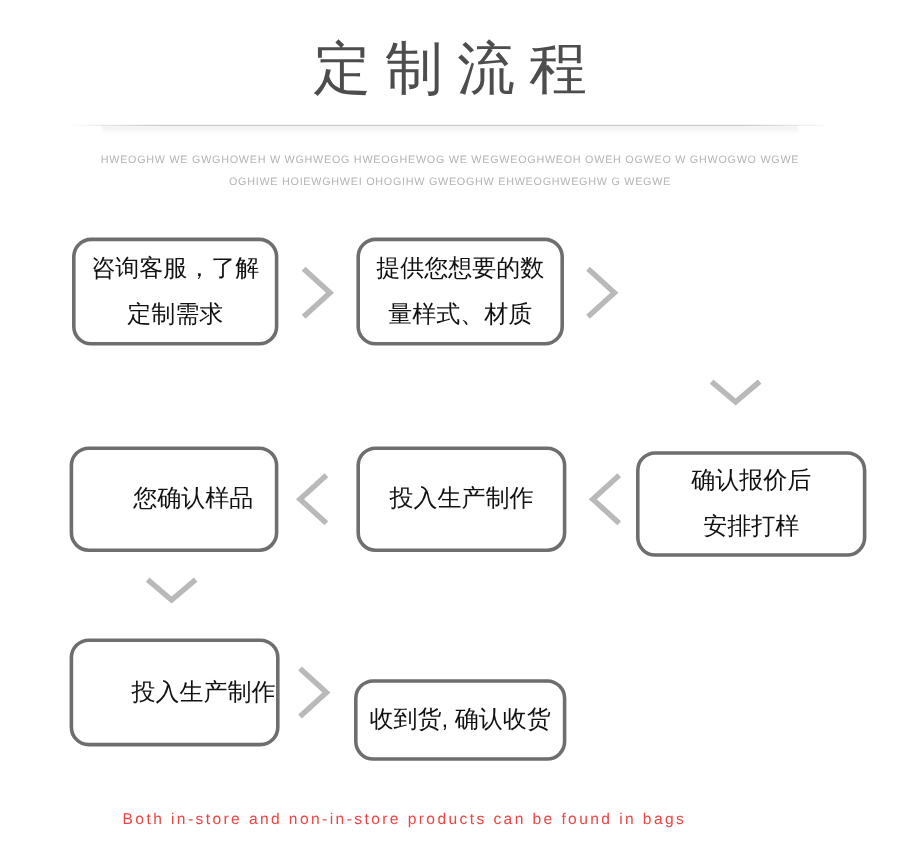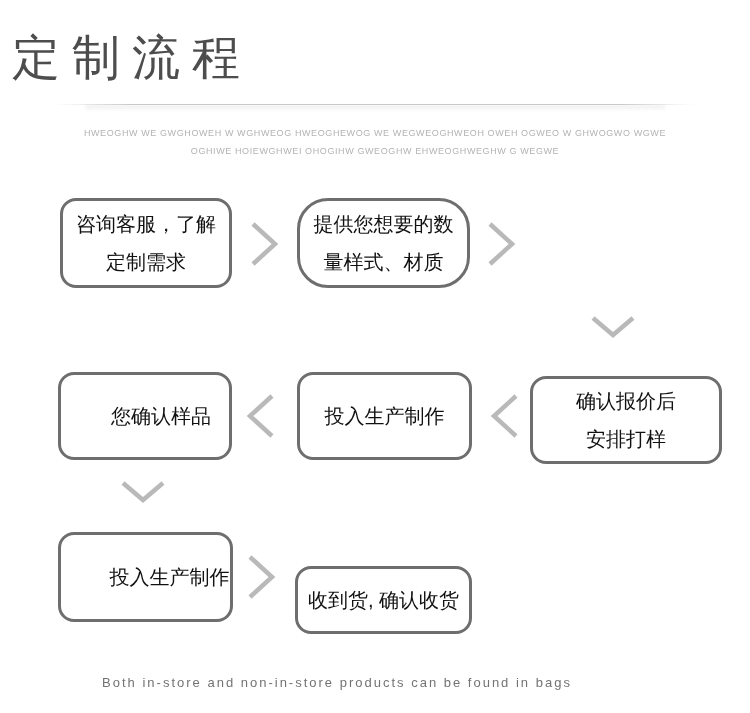--- a/index.html
+++ b/index.html
@@ -13,20 +13,21 @@
     width: 750px;
     height: 713px;
     background: #ffffff;
     overflow: hidden;
   }
   .title {
     position: absolute;
     top: 26px;
     left: 0;
     width: 750px;
+    text-align: center;
     font-size: 48px;
     font-weight: 500;
     letter-spacing: 12px;
     padding-left: 12px;
     box-sizing: border-box;
     color: #4d4d4d;
     line-height: 64px;
   }
   .divider {
     position: absolute;
@@ -71,21 +72,21 @@
     display: flex;
     align-items: center;
     justify-content: center;
     text-align: center;
     white-space: pre-line;
     font-size: 20px;
     line-height: 38px;
     color: #111111;
   }
   .b1 { left: 60px;  top: 198px; width: 172px; height: 90px; }
-  .b2 { left: 297px; top: 198px; width: 173px; height: 90px; border-radius: 31px; }
+  .b2 { left: 297px; top: 198px; width: 173px; height: 90px; }
   .b3 { left: 532px; top: 198px; width: 176px; height: 90px; }
   .b4 { left: 58px;  top: 372px; width: 174px; height: 88px; padding-left: 32px; }
   .b5 { left: 297px; top: 372px; width: 175px; height: 88px; }
   .b6 { left: 530px; top: 376px; width: 192px; height: 88px; }
   .b7 { left: 58px;  top: 532px; width: 175px; height: 90px; padding-left: 48px; }
   .b8 { left: 295px; top: 532px; width: 177px; height: 68px; margin-top: 34px; }
 
   .chev { position: absolute; }
   .c-r1a { left: 249px; top: 221px; }
   .c-r1b { left: 486px; top: 221px; }
@@ -96,21 +97,21 @@
   .c-r3  { left: 246px; top: 554px; }
 
   .footer {
     position: absolute;
     top: 675px;
     left: 0;
     width: 674px;
     text-align: center;
     font-size: 13px;
     letter-spacing: 2px;
-    color: #737373;
+    color: #ef4444;
   }
 </style>
 </head>
 <body>
 
 <div class="page">
 
   <div class="title">定制流程</div>
   <div class="divider"></div>
   <div class="divider-glow"></div>

